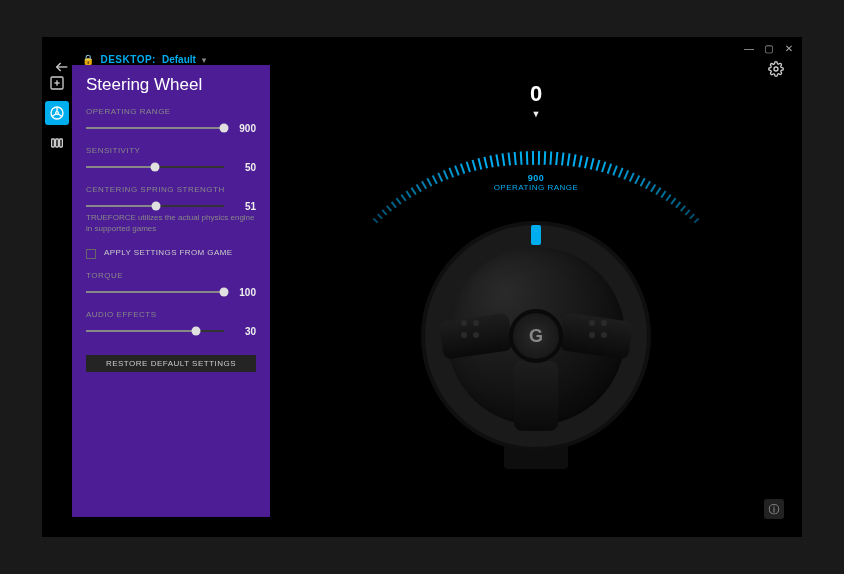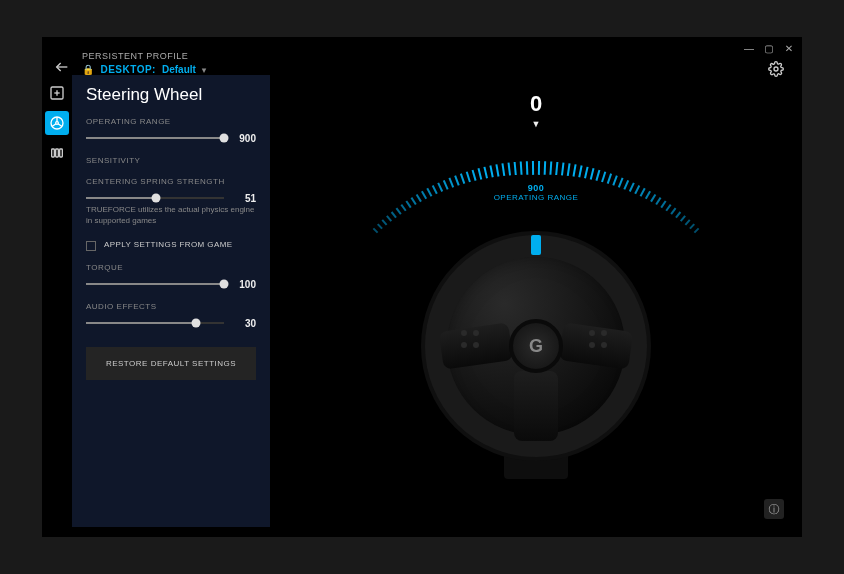--- a/index.html
+++ b/index.html
@@ -102,21 +102,21 @@
     border-radius: 3px;
     cursor: pointer;
     color: #ccc;
   }
   .rail-btn.active {
     background: #00aeef;
     color: #fff;
   }
   .panel {
     width: 198px;
-    background: #0f172a;
+    background: #4c1d95;
     padding: 10px 14px 14px 14px;
     overflow: hidden;
   }
   .panel-title {
     font-size: 17px;
     font-weight: 400;
     margin-bottom: 12px;
   }
   .ctl-label {
     font-size: 8px;
@@ -208,21 +208,21 @@
     line-height: 1.4;
     margin-bottom: 8px;
   }
   .restore-btn {
     width: 100%;
     background: #242424;
     border: none;
     color: #ccc;
     font-size: 8px;
     letter-spacing: 0.5px;
-    padding: 12px;
+    padding: 4px;
     margin-top: 18px;
     cursor: pointer;
   }
   .viz {
     flex: 1;
     position: relative;
     display: flex;
     flex-direction: column;
     align-items: center;
   }
@@ -354,21 +354,20 @@
     <span>ⓘ</span>
   </div>
 
   <div class="header">
     <div class="back-btn">
       <svg width="16" height="16" viewBox="0 0 24 24" fill="none" stroke="currentColor" stroke-width="2">
           <line x1="20" y1="12" x2="4" y2="12"></line>
           <polyline points="10 18 4 12 10 6"></polyline>
         </svg>
     </div>
-    <div class="profile-label">PERSISTENT PROFILE</div>
     <div class="profile-row">
       <span class="lock">🔒</span>
       <span class="desk-label">DESKTOP:</span>
       <span class="desk-val">Default</span>
       <span class="chev">▾</span>
     </div>
   </div>
 
   <div class="body">
     <div class="rail">
@@ -404,20 +403,28 @@
       <div class="slider-row">
         <div class="slider">
           <div class="track"></div>
             <div class="fill" style="width:100%"></div>
             <div class="thumb" style="left:100%"></div>
         </div>
         <div class="slider-val">900</div>
       </div>
 
       <div class="ctl-label">SENSITIVITY</div>
+      <div class="slider-row">
+        <div class="slider">
+          <div class="track"></div>
+            <div class="fill" style="width:50%"></div>
+            <div class="thumb" style="left:50%"></div>
+        </div>
+        <div class="slider-val">50</div>
+      </div>
 
       <div class="ctl-label">CENTERING SPRING STRENGTH</div>
       <div class="slider-row">
         <div class="slider">
           <div class="track"></div>
             <div class="fill" style="width:51%"></div>
             <div class="thumb" style="left:51%"></div>
         </div>
         <div class="slider-val">51</div>
       </div>

